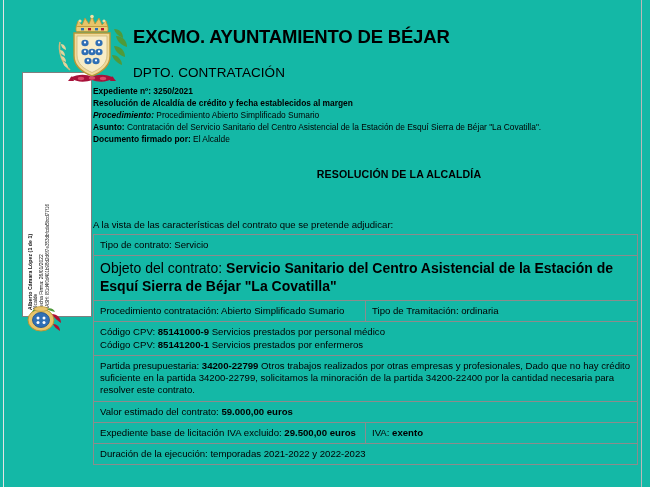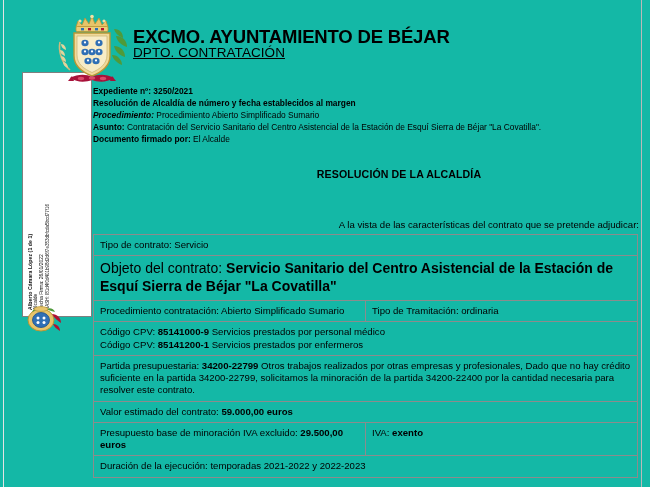--- a/index.html
+++ b/index.html
@@ -104,23 +104,22 @@
     font-size: 18.5px;
     font-weight: bold;
     letter-spacing: -0.01em;
     line-height: 1.05;
     margin: 0;
   }
   #letterhead .dept {
     font-size: 13.5px;
     font-weight: normal;
     letter-spacing: 0.005em;
-    margin: 0 0 0 0;
+    margin: 20px 0 0 0;
     line-height: 1.05;
-    text-decoration: underline;
   }
 
   
   #meta {
     position: absolute;
     left: 93px;
     top: 85px;
     width: 546px;
     font-size: 8.4px;
     line-height: 1.44;
@@ -145,21 +144,21 @@
     padding-left: 33px;
   }
 
   
   #intro {
     position: absolute;
     left: 93px;
     top: 219px;
     width: 546px;
     font-size: 9.6px;
-    text-align: right;
+    text-align: left;
   }
 
   
   #data-table {
     position: absolute;
     left: 93px;
     top: 234px;
     width: 545px;
     border-collapse: collapse;
     table-layout: fixed;
@@ -279,21 +278,21 @@
     <div class="org">EXCMO. AYUNTAMIENTO DE BÉJAR</div>
     <div class="dept">DPTO. CONTRATACIÓN</div>
   </div>
 
   <div id="meta">
     <div class="row">
       <b>Expediente nº:</b>
       <b>3250/2021</b>
     </div>
     <div class="row">
-      <b>Resolución de Alcaldía de número y fecha establecidos al margen</b>
+      <b>Resolución de Alcaldía de crédito y fecha establecidos al margen</b>
     </div>
     <div class="row">
       <b><i>Procedimiento:</i></b>
       <span>Procedimiento Abierto Simplificado Sumario</span>
     </div>
     <div class="row justified">
       <b>Asunto:</b>
       <span>Contratación del Servicio Sanitario del Centro Asistencial de la Estación de Esquí  Sierra de Béjar "La Covatilla".</span>
     </div>
     <div class="row">
@@ -321,21 +320,21 @@
         <tr>
           <td colspan="2"><span>Código CPV: </span><b>85141000-9</b><span> Servicios prestados por personal médico</span><br><span>Código CPV: </span><b>85141200-1</b><span> Servicios prestados por enfermeros</span></td>
         </tr>
         <tr>
           <td colspan="2"><span>Partida presupuestaria: </span><b>34200-22799</b><span> Otros trabajos realizados por otras empresas y profesionales, Dado que no hay crédito suficiente en la partida 34200-22799, solicitamos la minoración de la partida 34200-22400 por la cantidad necesaria para resolver este contrato.</span></td>
         </tr>
         <tr>
           <td colspan="2"><span>Valor estimado del contrato: </span><b>59.000,00 euros</b></td>
         </tr>
         <tr>
-          <td width="397"><span>Presupuesto base de minoración IVA excluido: </span><b>29.500,00 euros</b></td>
+          <td width="397"><span>Expediente base de licitación IVA excluido: </span><b>29.500,00 euros</b></td>
           <td class="nowrapcell"><span>IVA: </span><b>exento</b></td>
         </tr>
         <tr>
           <td colspan="2"><span>Duración de la ejecución: </span><span>temporadas 2021-2022 y 2022-2023</span></td>
         </tr>
       </tbody>
   </table>
 
 </div>
 

